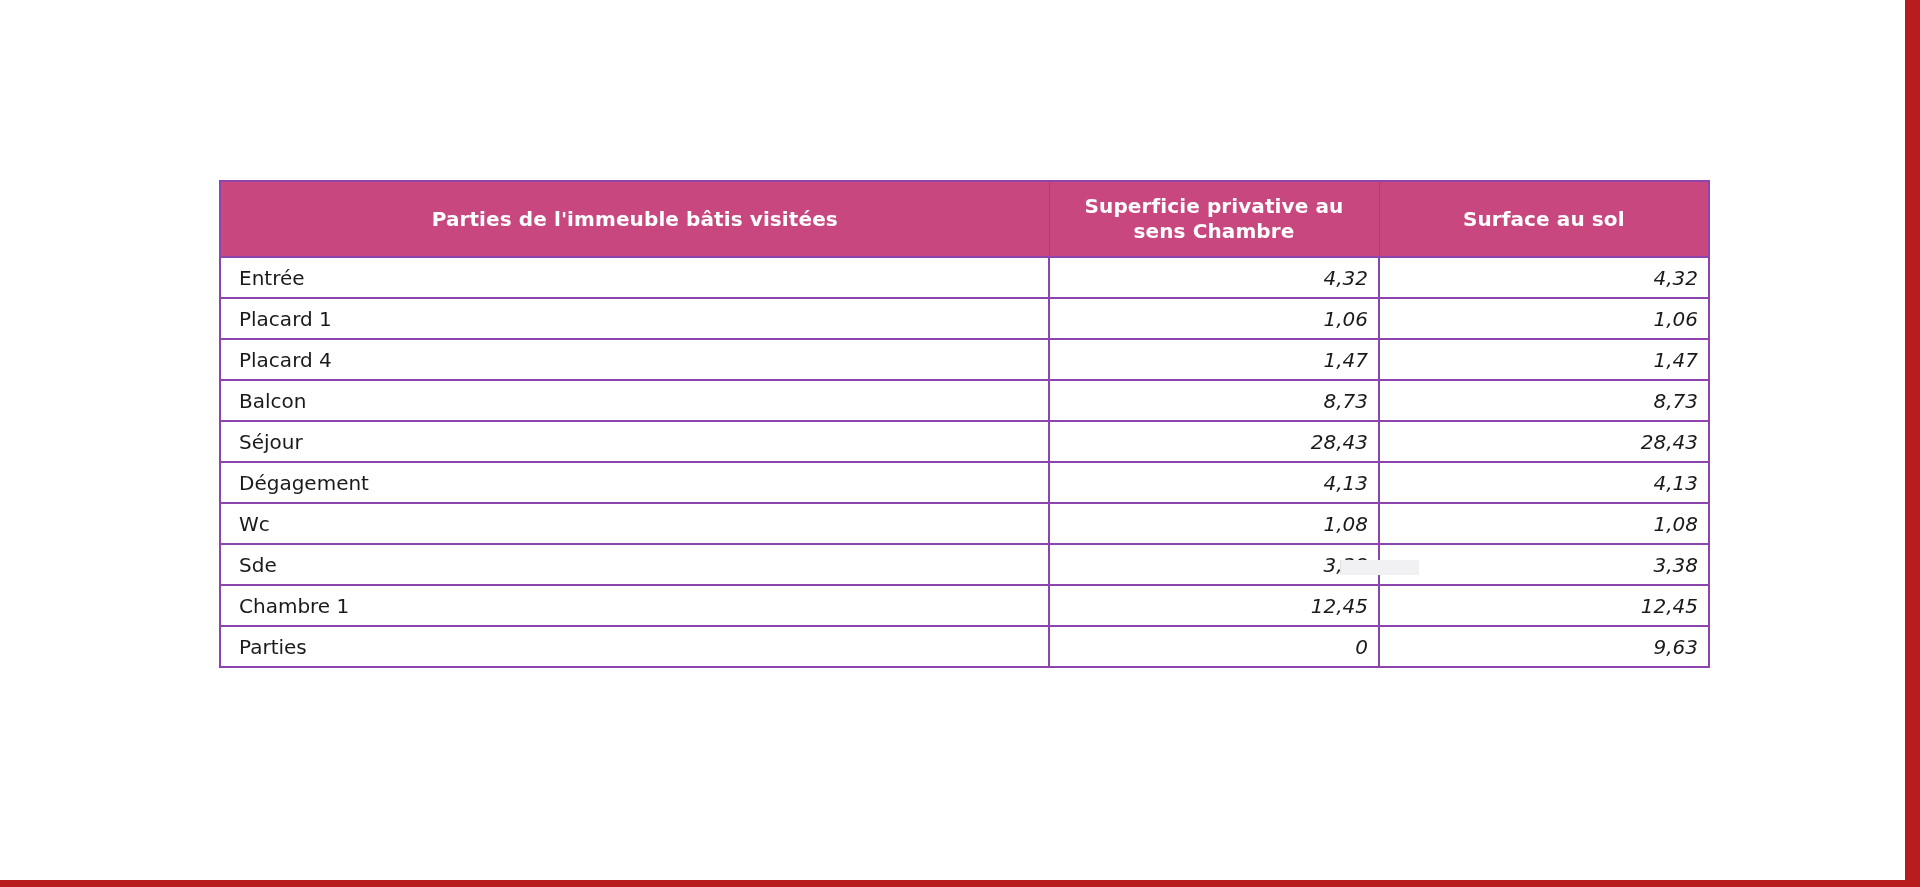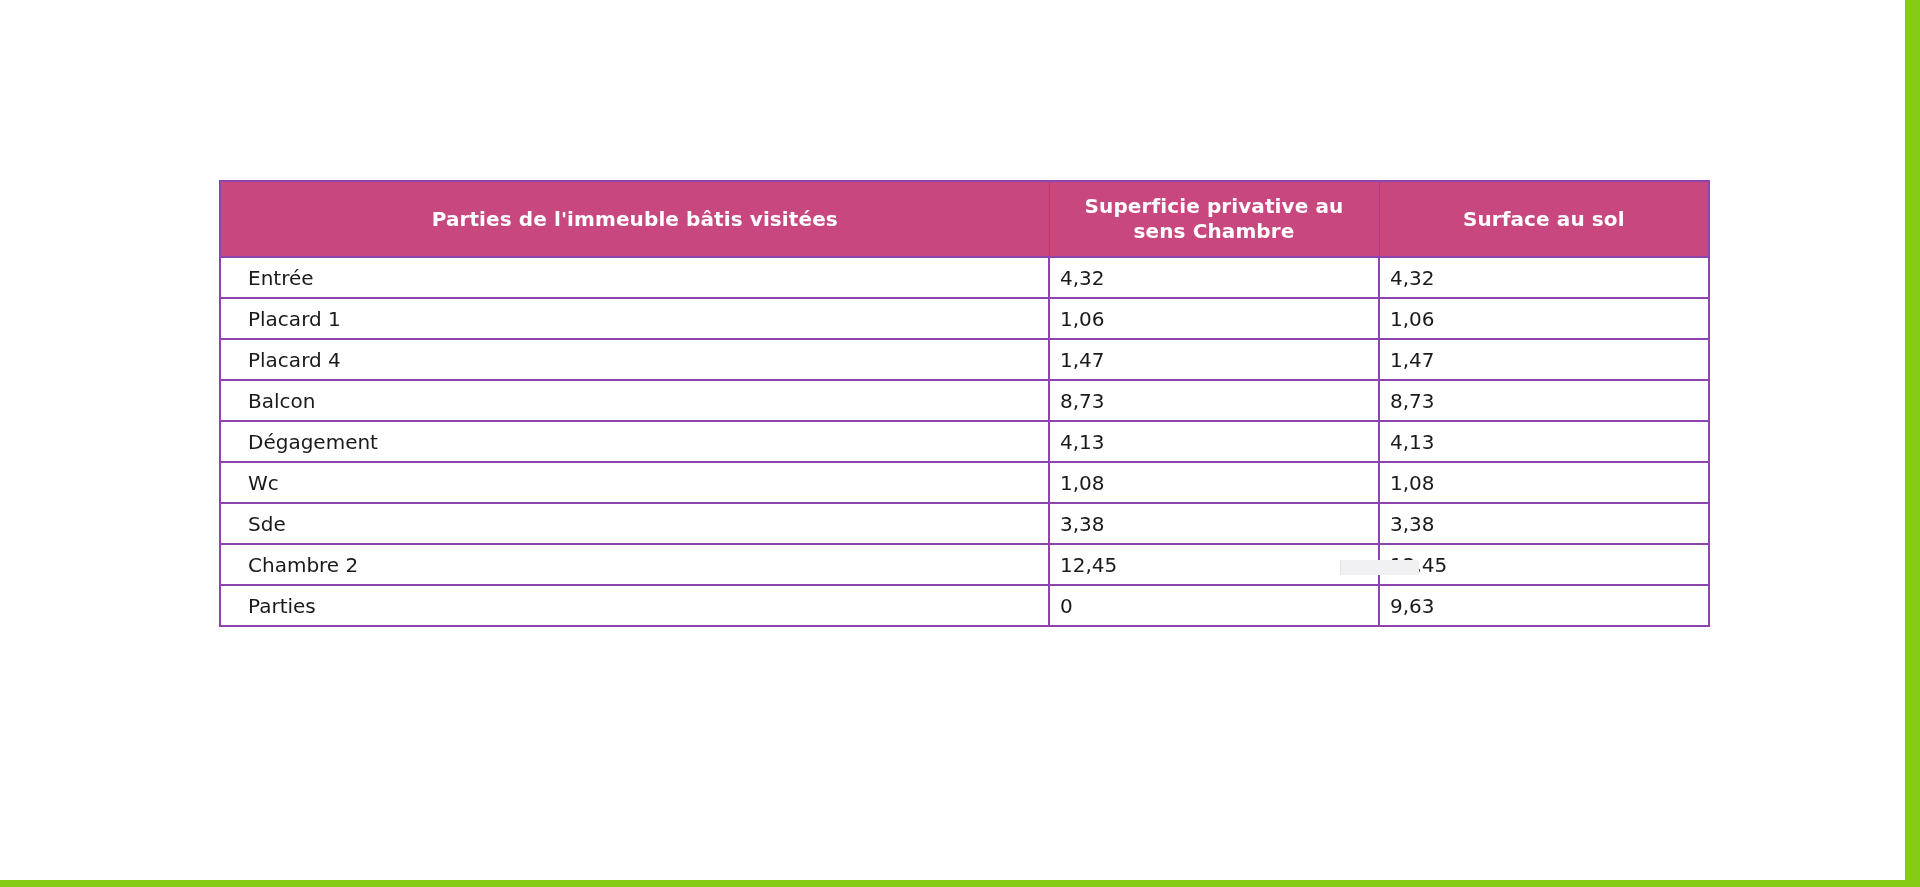--- a/index.html
+++ b/index.html
@@ -12,21 +12,21 @@
     height: 887px;
     font-family: "DejaVu Sans", "Liberation Sans", sans-serif;
     overflow: hidden;
   }
   #page {
     position: absolute;
     left: 0;
     top: 0;
     width: 1920px;
     height: 887px;
-    background: #84cc16;
+    background: #b91c1c;
   }
   #sheet {
     position: absolute;
     left: 0px;
     top: 0px;
     width: 1905px;
     height: 880px;
     background: #ffffff;
   }
   #table-wrap {
@@ -76,25 +76,26 @@
     font-size: 20px;
     color: #1a1a1a;
     height: 41px;
     box-sizing: border-box;
     border: 2px solid #8e44ad;
     background: #ffffff;
     padding: 2px 10px;
   }
   table.carrez tbody td.label {
     text-align: left;
-    padding-left: 27px;
+    padding-left: 18px;
     margin-top: 40px;
   }
   table.carrez tbody td.num {
-    text-align: left;
+    text-align: right;
+    font-style: italic;
   }
   
   #artifact {
     position: absolute;
     left: 1340px;
     top: 560px;
     width: 78px;
     height: 15px;
     background: #f1f1f4;
     border-left: 1px solid #e2e2e8;
@@ -134,36 +135,41 @@
               <td class="label">Placard 4</td>
               <td class="num">1,47</td>
               <td class="num">1,47</td>
             </tr>
             <tr>
               <td class="label">Balcon</td>
               <td class="num">8,73</td>
               <td class="num">8,73</td>
             </tr>
             <tr>
+              <td class="label">Séjour</td>
+              <td class="num">28,43</td>
+              <td class="num">28,43</td>
+            </tr>
+            <tr>
               <td class="label">Dégagement</td>
               <td class="num">4,13</td>
               <td class="num">4,13</td>
             </tr>
             <tr>
               <td class="label">Wc</td>
               <td class="num">1,08</td>
               <td class="num">1,08</td>
             </tr>
             <tr>
               <td class="label">Sde</td>
               <td class="num">3,38</td>
               <td class="num">3,38</td>
             </tr>
             <tr>
-              <td class="label">Chambre 2</td>
+              <td class="label">Chambre 1</td>
               <td class="num">12,45</td>
               <td class="num">12,45</td>
             </tr>
             <tr>
               <td class="label">Parties</td>
               <td class="num">0</td>
               <td class="num">9,63</td>
             </tr>
           </tbody>
       </table>

